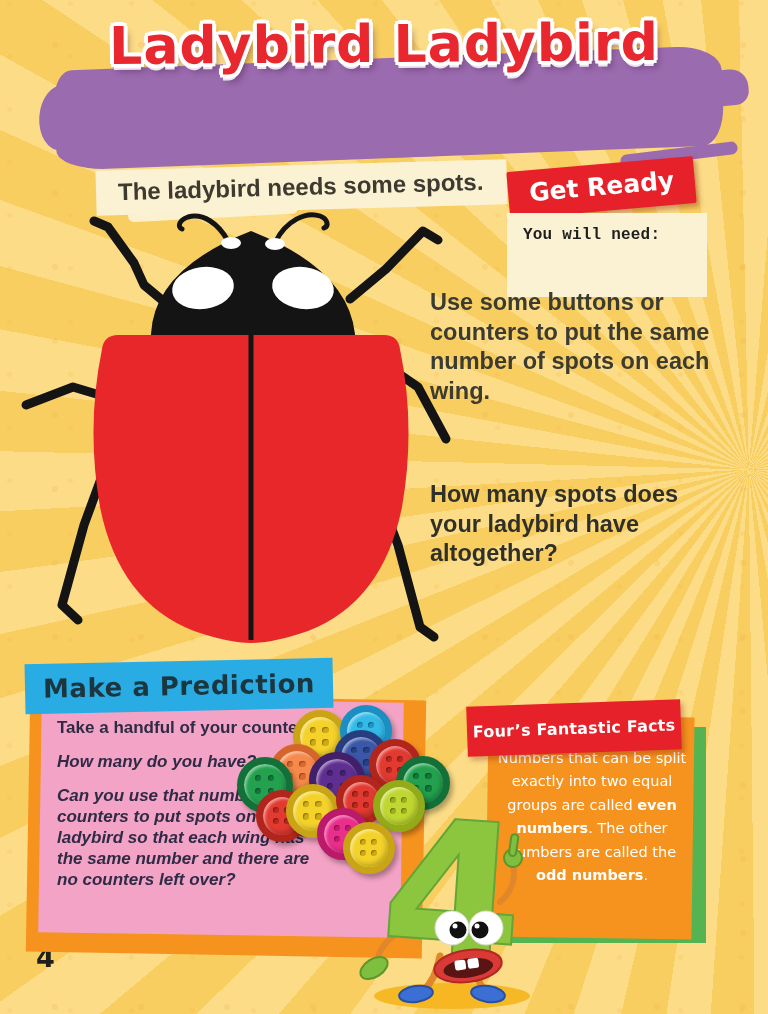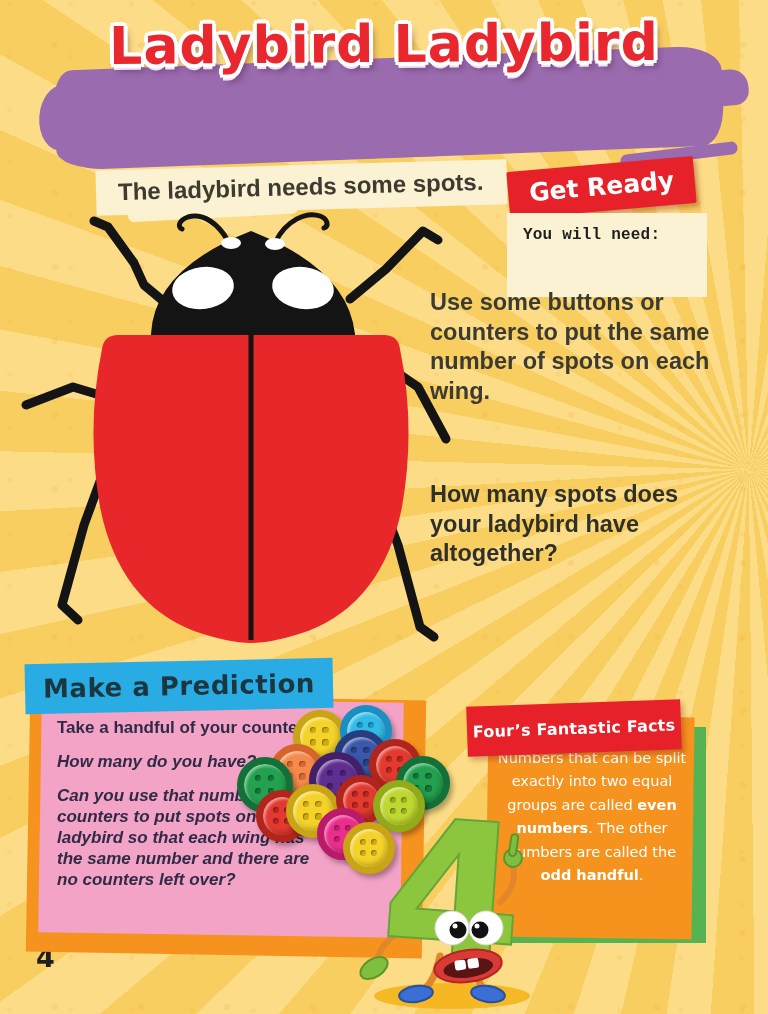--- a/index.html
+++ b/index.html
@@ -293,21 +293,21 @@
         <span class="hole h1" style="background: rgb(201, 164, 20);"></span>
         <span class="hole h2" style="background: rgb(201, 164, 20);"></span>
         <span class="hole h3" style="background: rgb(201, 164, 20);"></span>
       </div>
     </div>
 
   <div class="facts-green"></div>
   <div class="facts-orange"></div>
   <div class="facts-badge">Four’s Fantastic Facts</div>
   <div class="facts-text">
-    <span>Numbers that can be split exactly into two equal groups are called </span><strong>even numbers</strong><span>. The other numbers are called the </span><strong>odd handful</strong><span>.</span>
+    <span>Numbers that can be split exactly into two equal groups are called </span><strong>even numbers</strong><span>. The other numbers are called the </span><strong>odd numbers</strong><span>.</span>
   </div>
 
   <svg class="char4" viewBox="0 0 215 205">
     <ellipse cx="100" cy="190" rx="78" ry="13" fill="#F5B51C" opacity="0.9"></ellipse>
     <g stroke="#E0862B" stroke-width="7" fill="none" stroke-linecap="round">
       <path d="M88 150 C84 168 80 176 72 184"></path>
       <path d="M122 150 C124 168 126 176 132 184"></path>
       <path d="M58 118 C36 132 24 144 26 158" stroke-width="6"></path>
       <path d="M148 96 C160 86 164 72 161 58" stroke-width="6"></path>
     </g>

